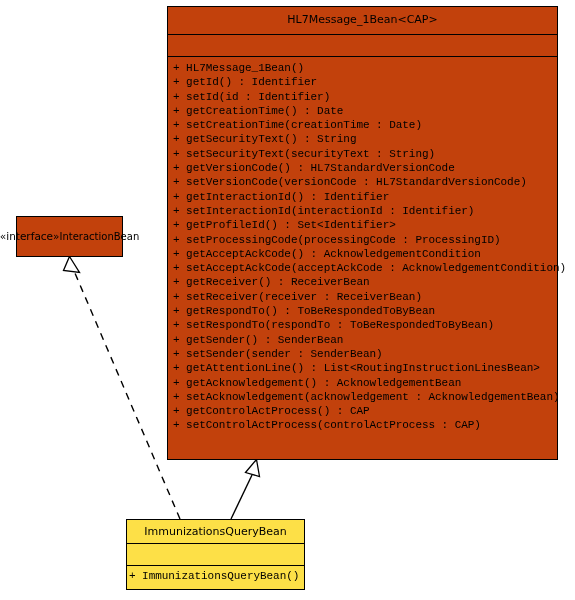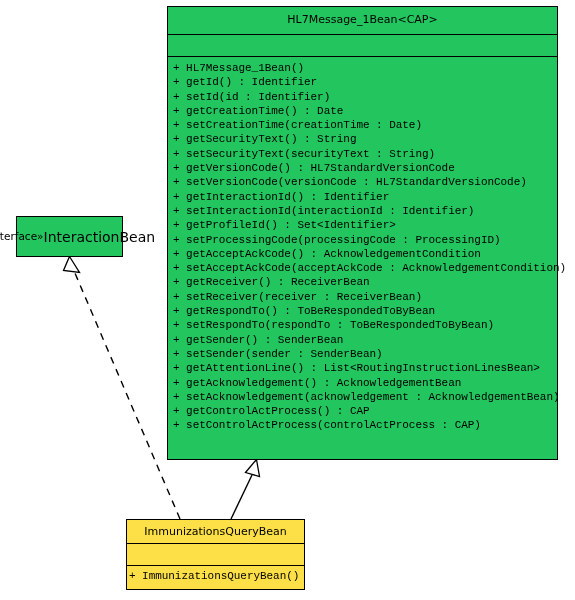--- a/index.html
+++ b/index.html
@@ -31,21 +31,21 @@
     width: 575px;
     height: 600px;
     pointer-events: none;
   }
 
   
   .uml-box {
     position: absolute;
     box-sizing: border-box;
     border: 1px solid #000000;
-    background: #22c55e;
+    background: #c2410c;
   }
   .uml-compartment {
     box-sizing: border-box;
     border-bottom: 1px solid #000000;
   }
   .uml-compartment.last {
     border-bottom: none;
   }
   .uml-name {
     text-align: center;
@@ -54,21 +54,21 @@
     padding: 7px 4px 7px 4px;
     white-space: nowrap;
   }
   .uml-stereotype {
     text-align: center;
     font-size: 10.5px;
     line-height: 13px;
   }
   .uml-iface-name {
     text-align: center;
-    font-size: 14px;
+    font-size: 10px;
     line-height: 14px;
   }
   .uml-empty {
     height: 21px;
   }
   .uml-members {
     padding: 3px 2px 4px 5px;
   }
   .uml-member {
     font-size: 11px;

